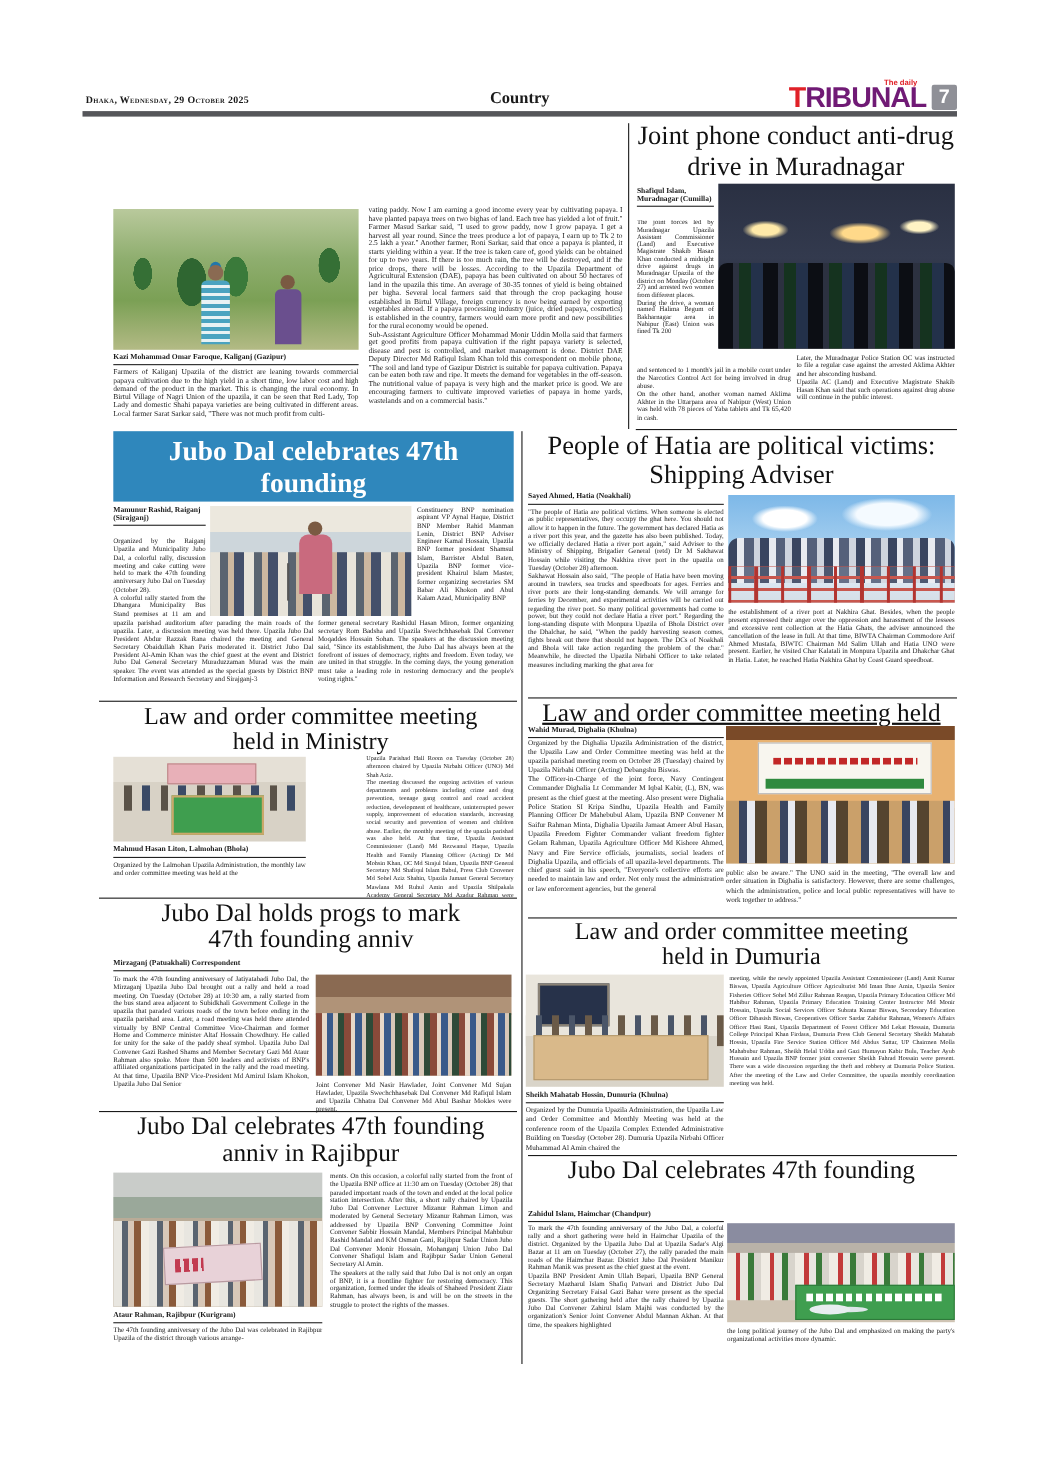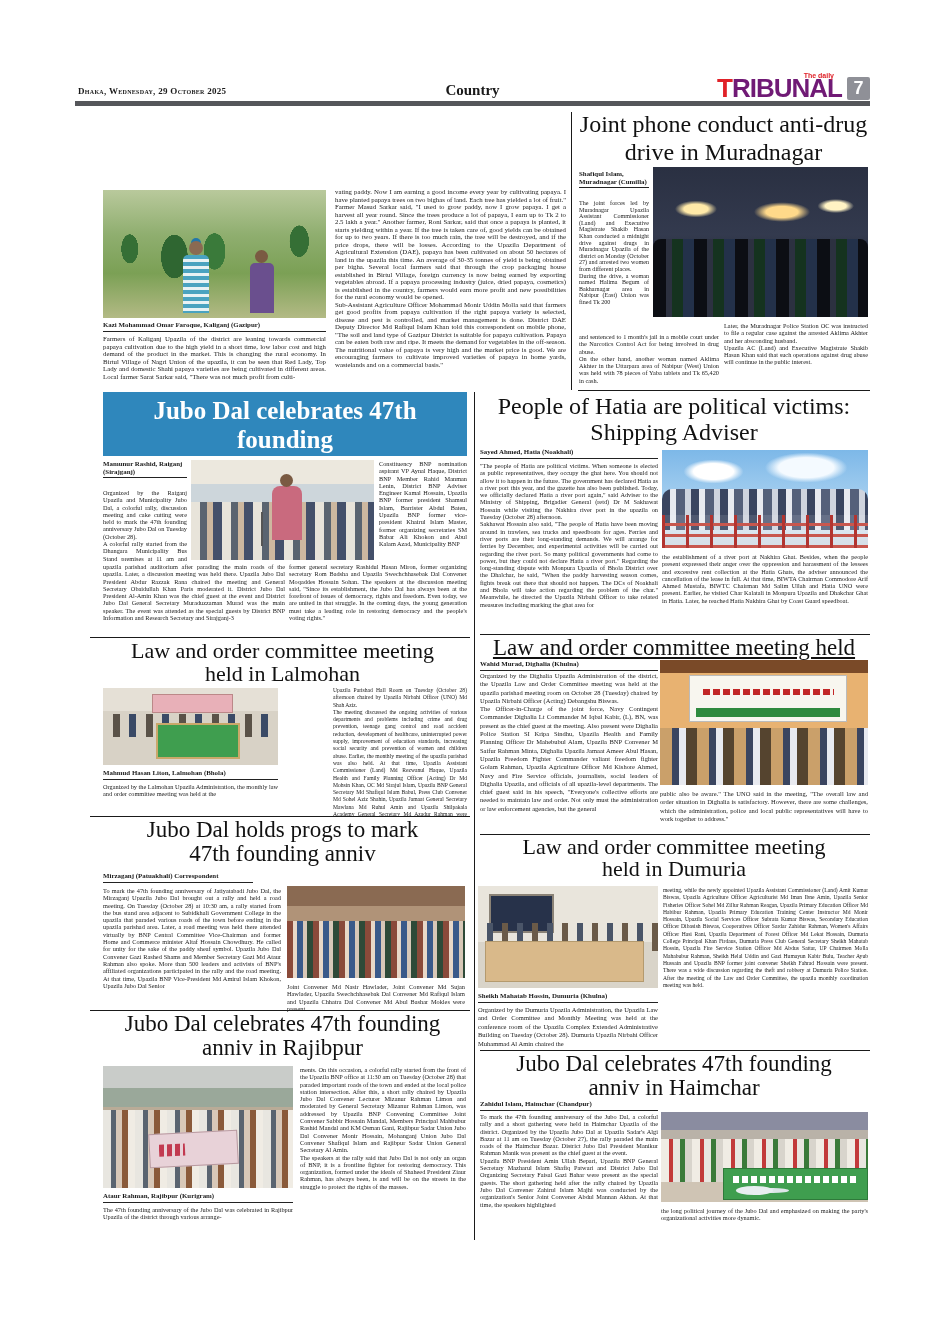--- a/index.html
+++ b/index.html
@@ -206,21 +206,21 @@
   <div class="photo ph-hatia" style="left:662px;top:450px;width:206px;height:98px;">
     <div class="shape hatia-crowd"></div>
     <div class="shape rail"></div>
   </div>
   <div class="body-text fs-b" style="left:480px;top:462px;width:178px;height:170px;">"The people of Hatia are political victims. When someone is elected as public representatives, they occupy the ghat here. You should not allow it to happen in the future. The government has declared Hatia as a river port this year, and the gazette has also been published. Today, we officially declared Hatia a river port again," said Adviser to the Ministry of Shipping, Brigadier General (retd) Dr M Sakhawat Hossain while visiting the Nakhira river port in the upazila on Tuesday (October 28) afternoon.
 Sakhawat Hossain also said, "The people of Hatia have been moving around in trawlers, sea trucks and speedboats for ages. Ferries and river ports are their long-standing demands. We will arrange for ferries by December, and experimental activities will be carried out regarding the river port. So many political governments had come to power, but they could not declare Hatia a river port." Regarding the long-standing dispute with Monpura Upazila of Bhola District over the Dhalchar, he said, "When the paddy harvesting season comes, fights break out there that should not happen. The DCs of Noakhali and Bhola will take action regarding the problem of the char." Meanwhile, he directed the Upazila Nirbahi Officer to take related measures including marking the ghat area for</div>
   <div class="body-text fs-b" style="left:662px;top:553px;width:206px;height:78px;">the establishment of a river port at Nakhira Ghat. Besides, when the people present expressed their anger over the oppression and harassment of the lessees and excessive rent collection at the Hatia Ghats, the adviser announced the cancellation of the lease in full. At that time, BIWTA Chairman Commodore Arif Ahmed Mustafa, BIWTC Chairman Md Salim Ullah and Hatia UNO were present. Earlier, he visited Char Kalatali in Monpura Upazila and Dhakchar Ghat in Hatia. Later, he reached Hatia Nakhira Ghat by Coast Guard speedboat.</div>
 
   <div class="headline hl-lalmohan">
     <span class="hl">Law and order committee meeting</span>
-    <span class="hl">held in Lalmohan</span>
+    <span class="hl">held in Ministry</span>
   </div>
   <div class="photo ph-lalmohan" style="left:103px;top:688px;width:175px;height:77px;">
     <div class="shape lal-banner"></div>
     <div class="shape lal-people"></div>
     <div class="shape green-table"></div>
   </div>
   <div class="byline by" style="left:103px;top:769px;width:175px;">Mahmud Hasan Liton, Lalmohan (Bhola)</div>
   <div class="body-text fs-b" style="left:103px;top:783px;width:175px;height:32px;">Organized by the Lalmohan Upazila Administration, the monthly law and order committee meeting was held at the</div>
   <div class="body-text fs-c" style="left:333px;top:687px;width:134px;height:129px;">Upazila Parishad Hall Room on Tuesday (October 28) afternoon chaired by Upazila Nirbahi Officer (UNO) Md Shah Aziz.
 The meeting discussed the ongoing activities of various departments and problems including crime and drug prevention, teenage gang control and road accident reduction, development of healthcare, uninterrupted power supply, improvement of education standards, increasing social security and prevention of women and children abuse. Earlier, the monthly meeting of the upazila parishad was also held. At that time, Upazila Assistant Commissioner (Land) Md Rezwanul Haque, Upazila Health and Family Planning Officer (Acting) Dr Md Mohsin Khan, OC Md Sirajul Islam, Upazila BNP General Secretary Md Shafiqul Islam Babul, Press Club Convener Md Sohel Aziz Shahin, Upazila Jamaat General Secretary Mawlana Md Ruhul Amin and Upazila Shilpakala Academy General Secretary Md Azadur Rahman were present.</div>
@@ -269,21 +269,20 @@
     <div class="shape raj-crowd"></div>
     <div class="shape raj-banner"></div>
   </div>
   <div class="byline by" style="left:103px;top:1192px;width:190px;">Ataur Rahman, Rajibpur (Kurigram)</div>
   <div class="body-text fs-b" style="left:103px;top:1206px;width:190px;height:18px;">The 47th founding anniversary of the Jubo Dal was celebrated in Rajibpur Upazila of the district through various arrange-</div>
   <div class="body-text fs-b" style="left:300px;top:1066px;width:166px;height:165px;">ments. On this occasion, a colorful rally started from the front of the Upazila BNP office at 11:30 am on Tuesday (October 28) that paraded important roads of the town and ended at the local police station intersection. After this, a short rally chaired by Upazila Jubo Dal Convener Lecturer Mizanur Rahman Limon and moderated by General Secretary Mizanur Rahman Limon, was addressed by Upazila BNP Convening Committee Joint Convener Sabbir Hossain Mandal, Members Principal Mahbubur Rashid Mandal and KM Osman Gani, Rajibpur Sadar Union Jubo Dal Convener Monir Hossain, Mohanganj Union Jubo Dal Convener Shafiqul Islam and Rajibpur Sadar Union General Secretary Al Amin.
 The speakers at the rally said that Jubo Dal is not only an organ of BNP, it is a frontline fighter for restoring democracy. This organization, formed under the ideals of Shaheed President Ziaur Rahman, has always been, is and will be on the streets in the struggle to protect the rights of the masses.</div>
 
   <div class="headline hl-haimchar">
     <span class="hl">Jubo Dal celebrates 47th founding</span>
-    <span class="hl">anniv in Haimchar</span>
   </div>
   <div class="byline by" style="left:480px;top:1100px;width:178px;">Zahidul Islam, Haimchar (Chandpur)</div>
   <div class="photo ph-haimchar" style="left:661px;top:1112px;width:207px;height:90px;">
     <div class="shape hai-crowd"></div>
     <div class="shape hai-banner"></div>
   </div>
   <div class="body-text fs-b" style="left:480px;top:1113px;width:178px;height:116px;">To mark the 47th founding anniversary of the Jubo Dal, a colorful rally and a short gathering were held in Haimchar Upazila of the district. Organized by the Upazila Jubo Dal at Upazila Sadar's Algi Bazar at 11 am on Tuesday (October 27), the rally paraded the main roads of the Haimchar Bazar. District Jubo Dal President Manikur Rahman Manik was present as the chief guest at the event.
 Upazila BNP President Amin Ullah Bepari, Upazila BNP General Secretary Mazharul Islam Shafiq Patwari and District Jubo Dal Organizing Secretary Faisal Gazi Bahar were present as the special guests. The short gathering held after the rally chaired by Upazila Jubo Dal Convener Zahirul Islam Majhi was conducted by the organization's Senior Joint Convener Abdul Mannan Akhan. At that time, the speakers highlighted</div>
   <div class="body-text fs-b" style="left:661px;top:1207px;width:207px;height:17px;">the long political journey of the Jubo Dal and emphasized on making the party's organizational activities more dynamic.</div>
 

